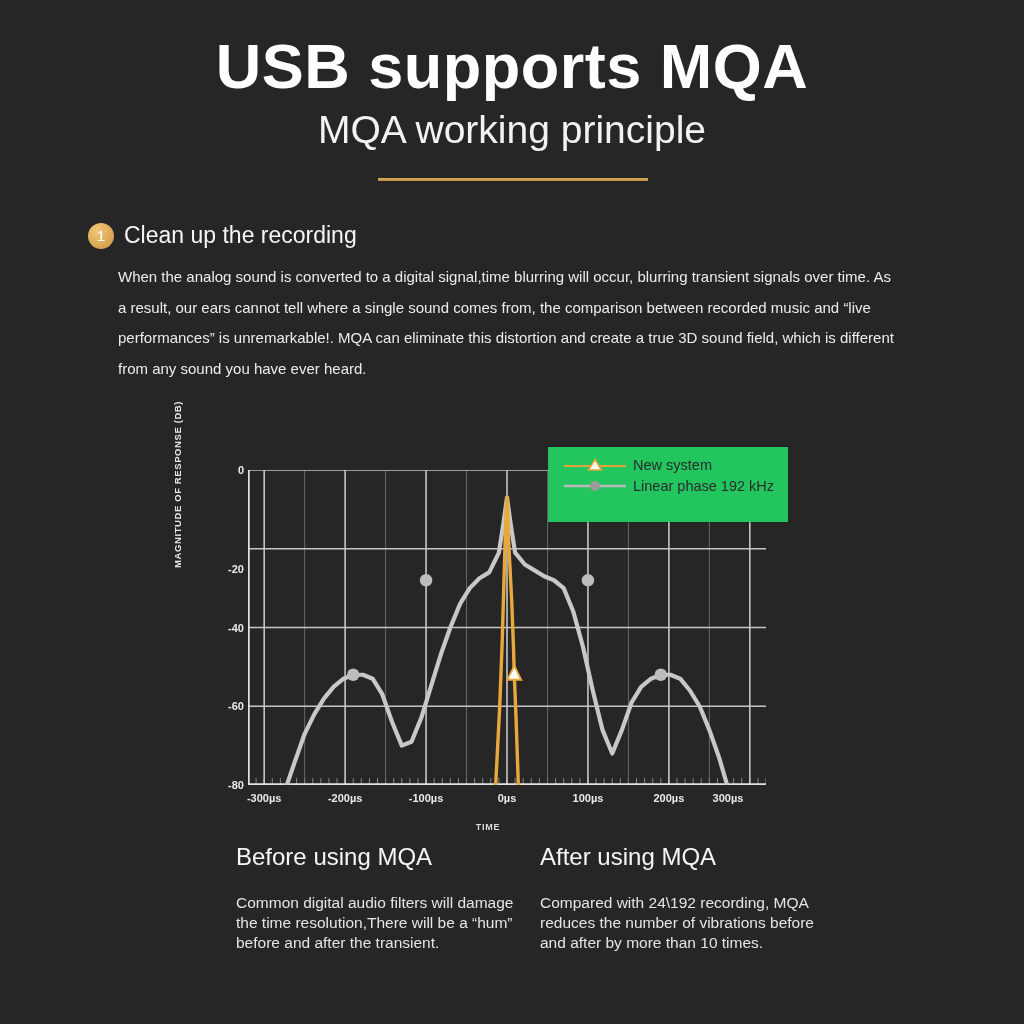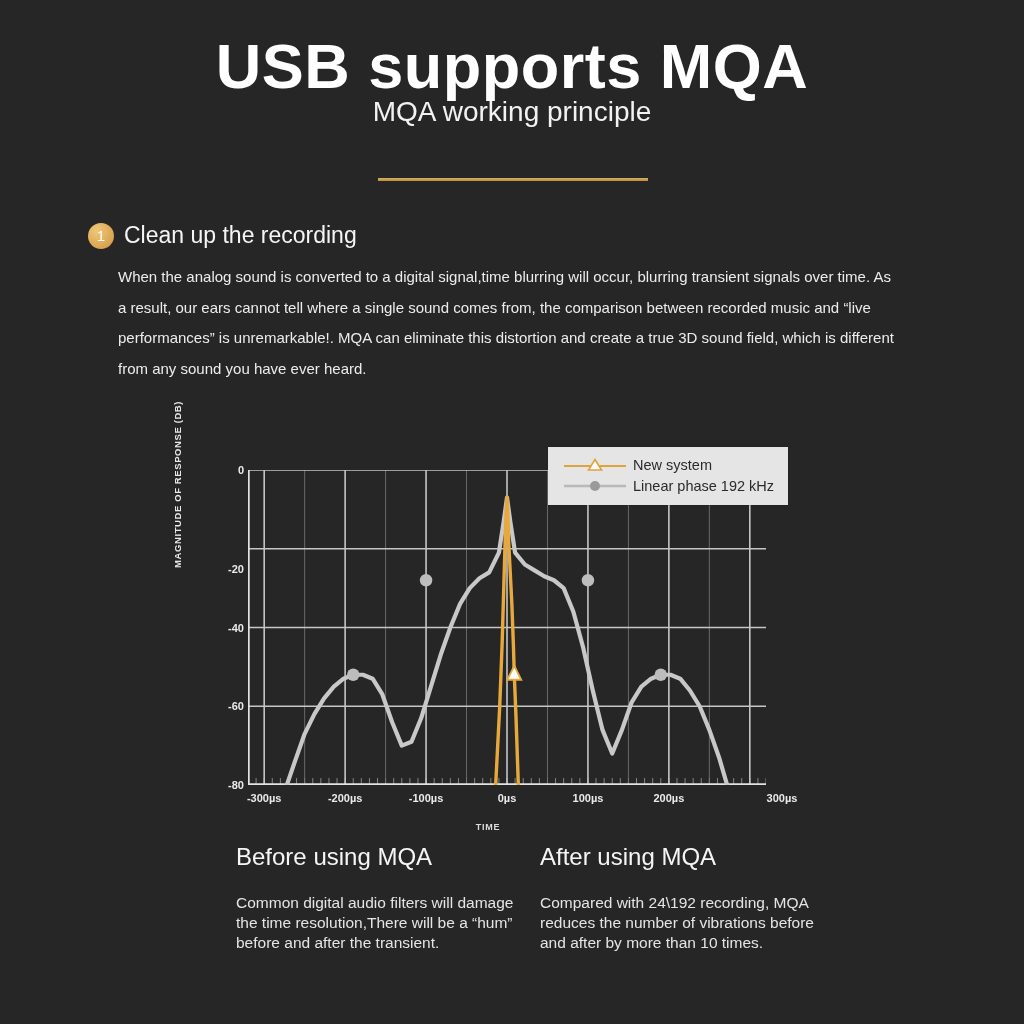--- a/index.html
+++ b/index.html
@@ -12,23 +12,23 @@
   .page { position: relative; width: 1024px; height: 1024px; background: #262626; }
 
   
   .title {
     position: absolute; left: 0; top: 30px; width: 1024px;
     text-align: center;
     font-size: 63px; font-weight: bold; color: #ffffff;
     letter-spacing: 0.5px;
   }
   .subtitle {
-    position: absolute; left: 0; top: 96px; width: 1024px;
+    position: absolute; left: 0; top: 108px; width: 1024px;
     text-align: center;
-    font-size: 28px; color: #f2f2f2; font-weight: normal;
+    font-size: 39px; color: #f2f2f2; font-weight: normal;
   }
   .divider {
     position: absolute; left: 378px; top: 178px;
     width: 270px; height: 3px;
     background: linear-gradient(to bottom, #d8b05e, #b98f3f);
   }
 
   
   .sec-head {
     position: absolute; left: 88px; top: 222px;
@@ -74,22 +74,22 @@
   }
   .xlabel {
     position: absolute; top: 372px; left: 308px;
     font-size: 9px; letter-spacing: 0.7px; color: #dcdcdc;
     transform: translateX(-50%); font-weight: bold;
   }
 
   
   .legend {
     position: absolute; left: 368px; top: -3px;
-    background: #e5e5e5;
-    padding: 10px 14px 11px 16px;
+    background: #22c55e;
+    padding: 10px 14px 28px 16px;
     display: flex; flex-direction: column; gap: 5px;
     box-shadow: 0 0 0 1px rgba(0,0,0,.08);
   }
   .legend-row { display: flex; align-items: center; gap: 7px; }
   .legend-row span.lg-text { font-size: 14.5px; color: #2b2b2b; white-space: nowrap; }
   .lg-swatch { width: 62px; height: 14px; flex: 0 0 auto; }
 
   
   .cap { position: absolute; width: 280px; }
   .cap-before { left: 236px; top: 843px; }
@@ -240,21 +240,21 @@
       </div>
     </div>
 
     <div class="xlabel">TIME</div>
   <div class="xtick" style="left: 84.1875px;">-300µs</div>
       <div class="xtick" style="left: 165.125px;">-200µs</div>
       <div class="xtick" style="left: 246.062px;">-100µs</div>
       <div class="xtick" style="left: 327px;">0µs</div>
       <div class="xtick" style="left: 407.938px;">100µs</div>
       <div class="xtick" style="left: 488.875px;">200µs</div>
-      <div class="xtick" style="left: 602px;">300µs</div>
+      <div class="xtick" style="left: 548px;">300µs</div>
     </div>
 
   <div class="cap cap-before">
     <div class="cap-title">Before using MQA</div>
     <div class="cap-body">Common digital audio filters will damage the time resolution,There will be a “hum” before and after the transient.</div>
   </div>
 
   <div class="cap cap-after">
     <div class="cap-title">After using MQA</div>
     <div class="cap-body">Compared with 24\192 recording, MQA reduces the number of vibrations before and after by more than 10 times.</div>

